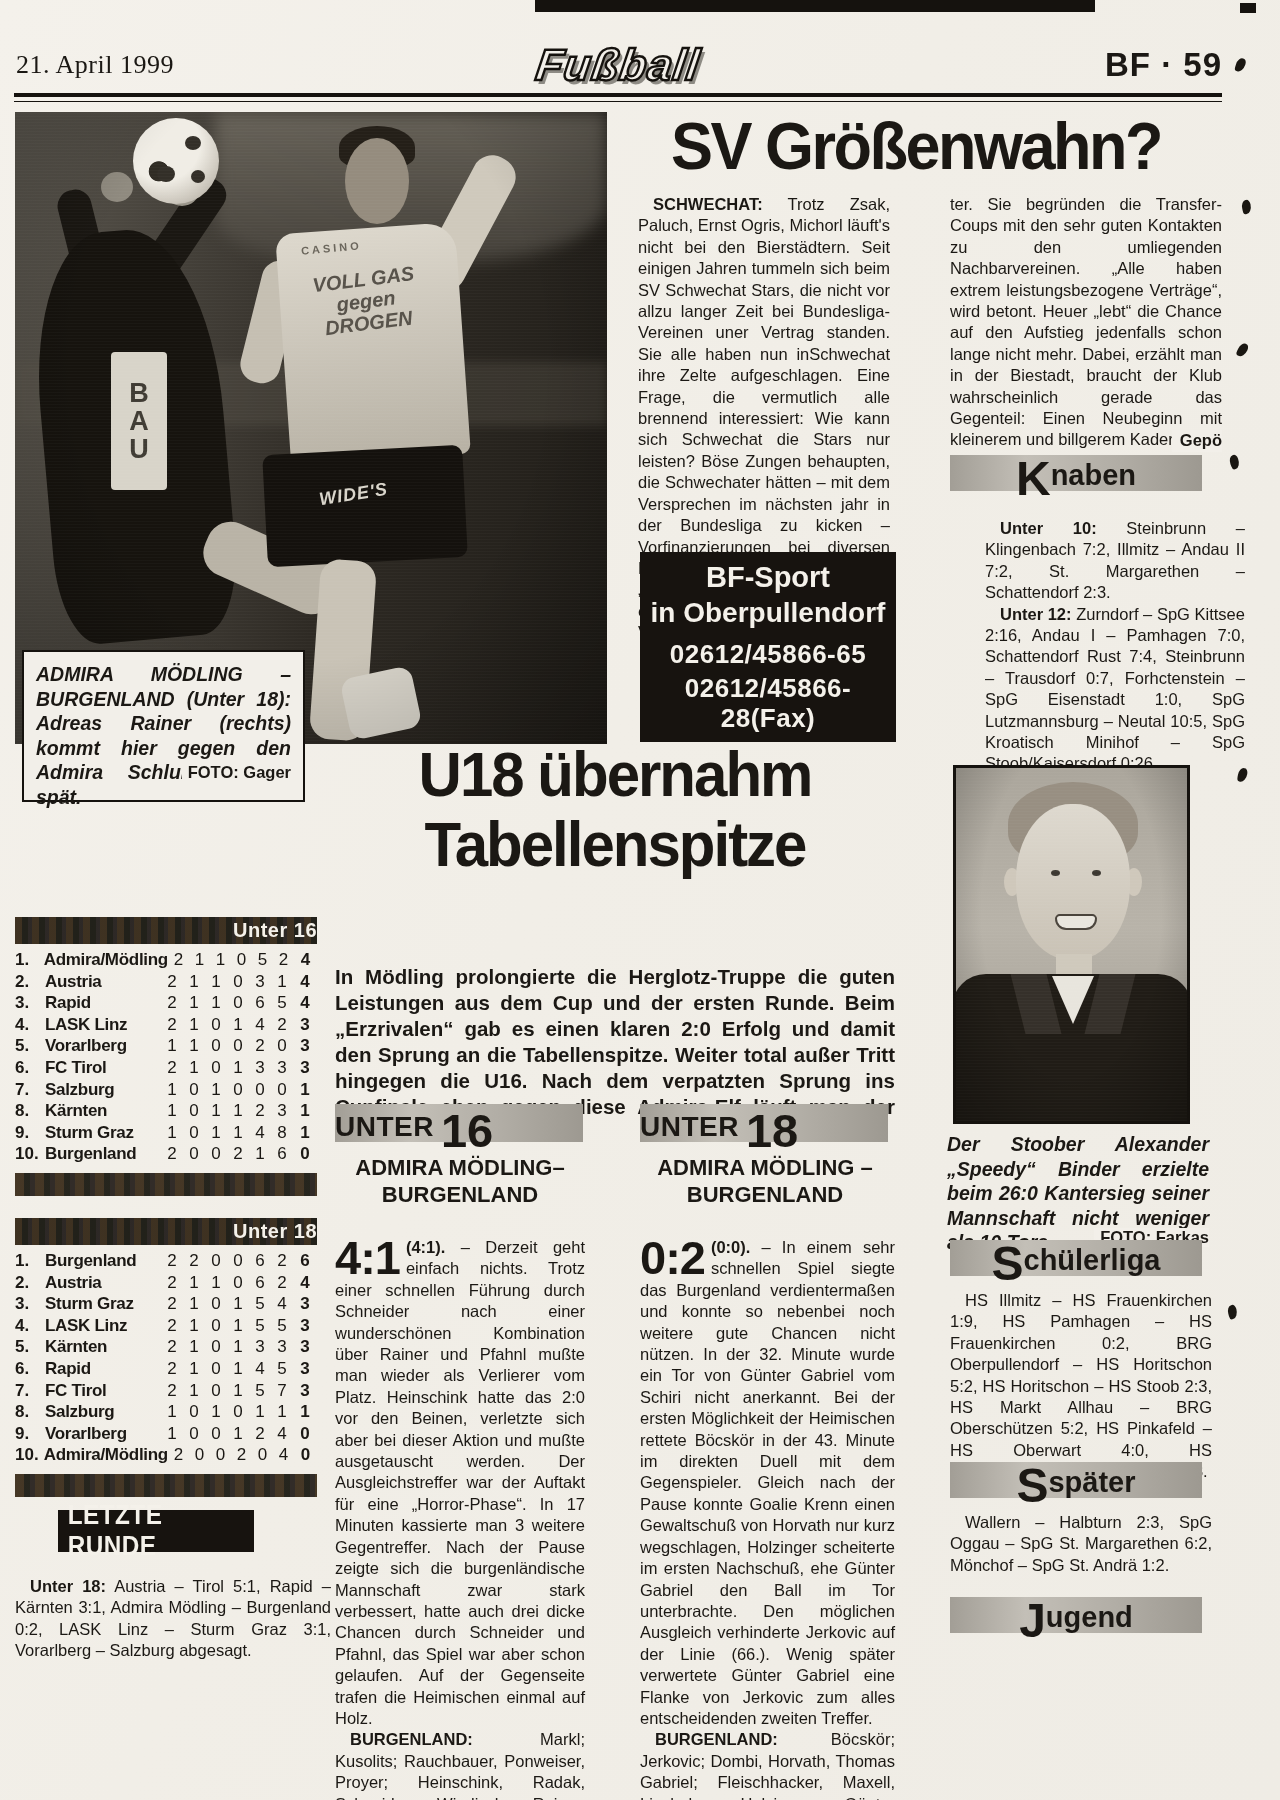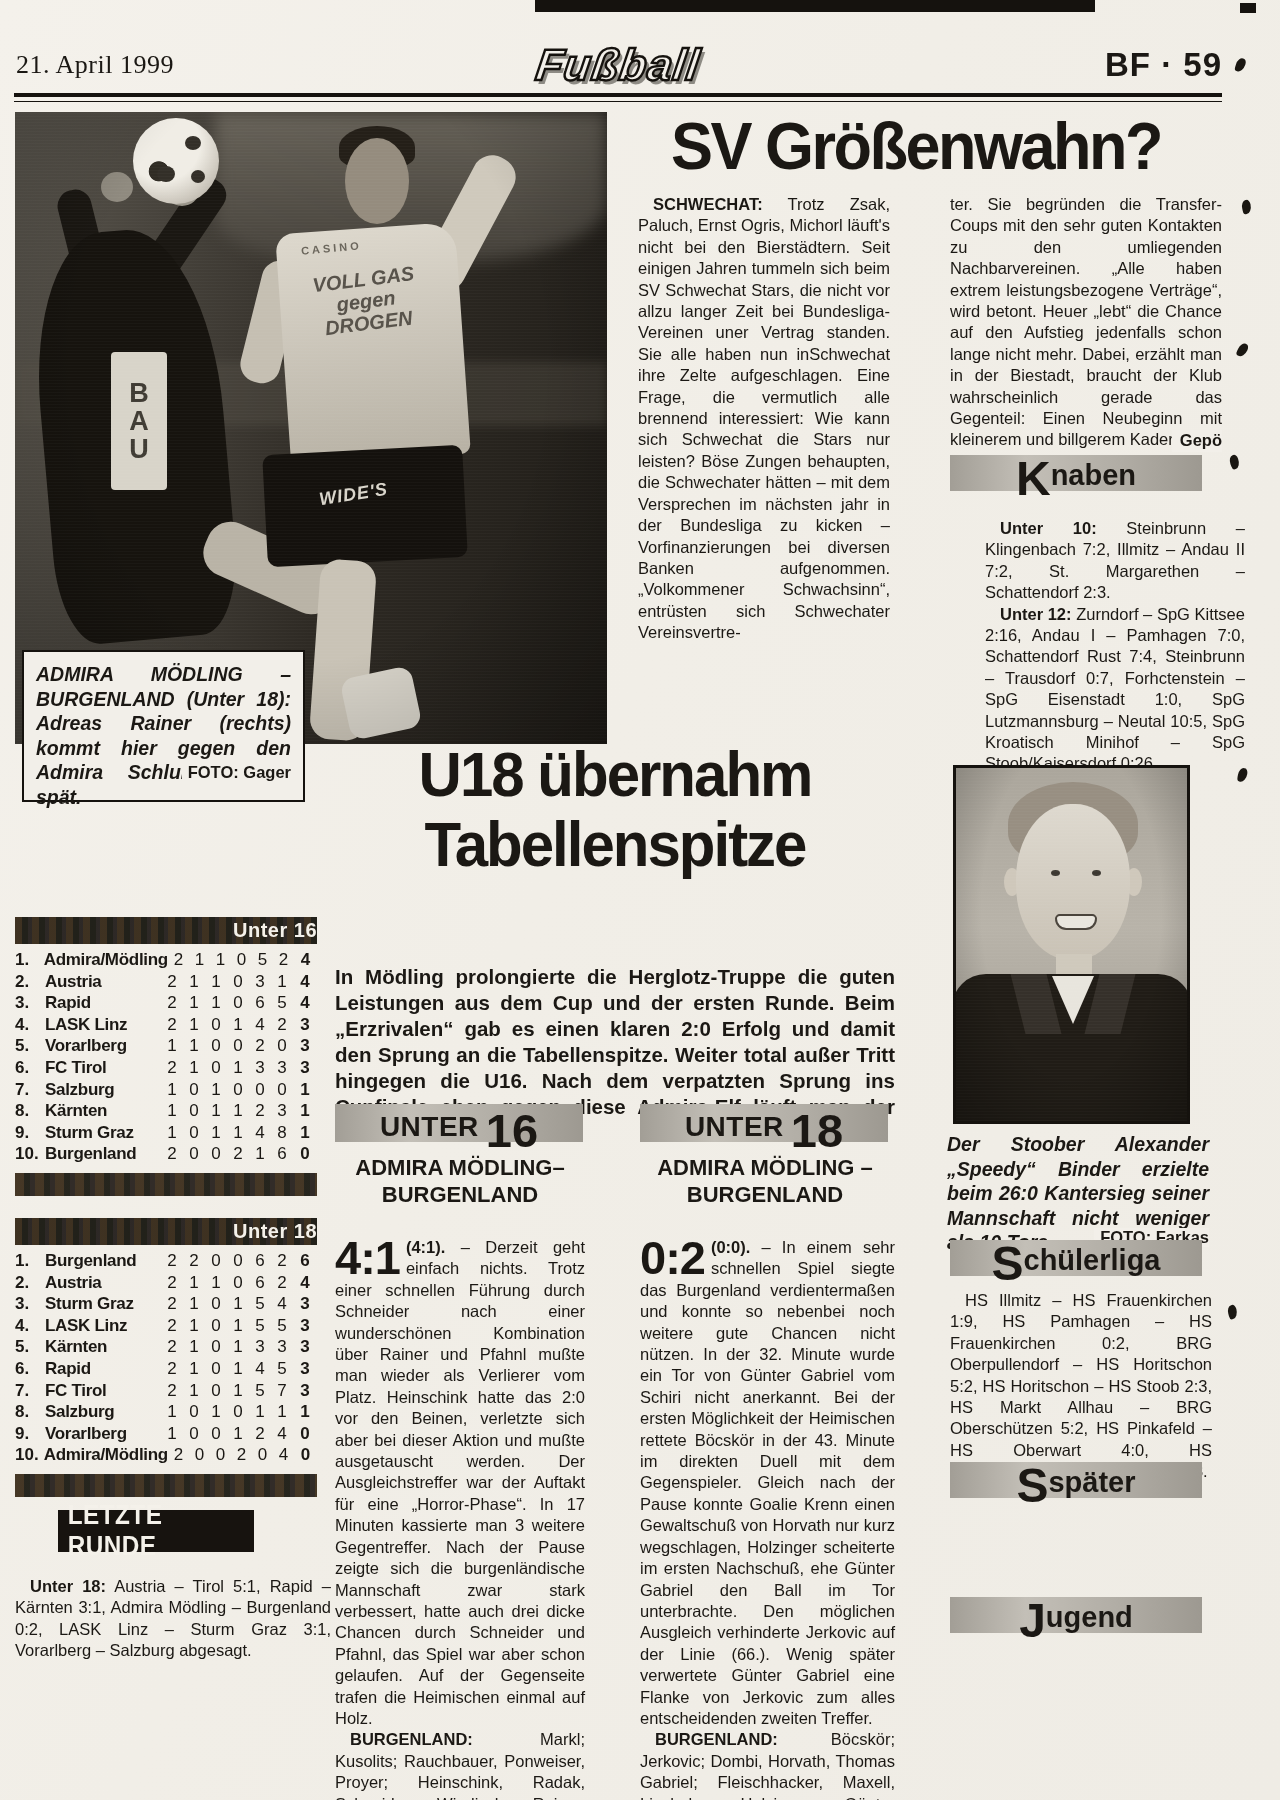--- a/index.html
+++ b/index.html
@@ -97,21 +97,21 @@
   .caption-box{position:absolute;left:22px;top:650px;width:283px;height:152px;background:#f2efe9;
     border:2.5px solid #15120e;z-index:5;padding:10px 12px;box-sizing:border-box;}
   .cap-txt{font:800 italic 19.5px/24.5px "Liberation Sans",sans-serif;text-align:justify;position:relative;height:100%;}
   .cap-credit{position:absolute;right:0;bottom:8px;font:800 16.5px "Liberation Sans",sans-serif;font-style:normal;background:#f2efe9;padding-left:6px;}
   .caption-free{position:absolute;left:947px;top:1132px;width:262px;}
   .caption-free .cap-txt{height:auto;min-height:96px;}
   
   .headline-u18{position:absolute;left:335px;top:744px;width:560px;margin:0;text-align:center;
     font:800 60px/66px "Liberation Sans",sans-serif;letter-spacing:-2px;transform:scaleY(1.06);}
   .intro{position:absolute;left:335px;top:964px;width:560px;font:800 20.5px/26px "Liberation Sans",sans-serif;text-align:justify;}
-  .ubar{position:absolute;top:1104px;width:248px;height:38px;display:flex;justify-content:center;align-items:flex-end;
+  .ubar{position:absolute;top:1104px;width:248px;height:38px;display:flex;align-items:flex-end;
     background:linear-gradient(90deg,#a29e96,#c3bfb7 30%,#b2aea6 65%,#9d9991);}
   .ubar .lbl{font:800 28px/30px "Liberation Sans",sans-serif;letter-spacing:.5px;margin-right:7px;}
   .ubar .num{font:800 47px/30px "Liberation Sans",sans-serif;position:relative;top:4px;}
   .subt{position:absolute;top:1154px;width:250px;text-align:center;font:800 22px/27px "Liberation Sans",sans-serif;margin:0;}
   .report{position:absolute;top:1237px;}
   .report .score{float:left;font:800 47px/40px "Liberation Sans",sans-serif;letter-spacing:-1px;margin:1px 6px 0 0;}
   .report .half{font-weight:800;}
   .report p.first{text-indent:0;}
   
   .tbl{position:absolute;left:15px;width:302px;}
@@ -198,20 +198,26 @@
   <div class="leadcol a body-txt">
     <p><b>SCHWECHAT:</b><span> Trotz Zsak, Paluch, Ernst Ogris, Michorl läuft's nicht bei den Bierstädtern. Seit einigen Jahren tummeln sich beim SV Schwechat Stars, die nicht vor allzu langer Zeit bei Bundesliga-Vereinen uner Vertrag standen. Sie alle haben nun inSchwechat ihre Zelte aufgeschlagen. Eine Frage, die vermutlich alle brennend interessiert: Wie kann sich Schwechat die Stars nur leisten? Böse Zungen behaupten, die Schwechater hätten – mit dem Versprechen im nächsten jahr in der Bundesliga zu kicken – Vorfinanzierungen bei diversen Banken aufgenommen. „Volkommener Schwachsinn“, entrüsten sich Schwechater Vereinsvertre-</span></p>
   </div>
   <div class="leadcol b body-txt">
     <div class="wrap">
       <p style="text-indent:0;"><span>ter. Sie begründen die Transfer-Coups mit den sehr guten Kontakten zu den umliegenden Nachbarvereinen. „Alle haben extrem leistungsbezogene Verträge“, wird betont. Heuer „lebt“ die Chance auf den Aufstieg jedenfalls schon lange nicht mehr. Dabei, erzählt man in der Biestadt, braucht der Klub wahrscheinlich gerade das Gegenteil: Einen Neubeginn mit kleinerem und billgerem Kader....</span></p>
       <span class="byline">Gepö</span>
     </div>
   </div>
 
+  <div class="bfsport">
+    <span class="l1">BF-Sport</span>
+    <span class="l2">in Oberpullendorf</span>
+    <span class="ln">02612/45866-65</span>
+    <span class="ln">02612/45866-28(Fax)</span>
+  </div>
 
   <div class="sechead" style="left:950px;top:455px;width:252px;">
     <span class="initial">K</span>
       <span class="rest">naben</span>
   </div>
   <div class="kn-text body-txt">
     <p><b>Unter 10:</b><span> Steinbrunn – Klingenbach 7:2, Illmitz – Andau II 7:2, St. Margarethen – Schattendorf 2:3.</span></p>
     <p><b>Unter 12:</b><span> Zurndorf – SpG Kittsee 2:16, Andau I – Pamhagen 7:0, Schattendorf Rust 7:4, Steinbrunn – Trausdorf 0:7, Forhctenstein – SpG Eisenstadt 1:0, SpG Lutzmannsburg – Neutal 10:5, SpG Kroatisch Minihof – SpG Stoob/Kaisersdorf 0:26.</span></p>
   </div>
 
@@ -240,20 +246,23 @@
     <span class="initial">S</span>
       <span class="rest">chülerliga</span>
   </div>
   <div class="txt-schuelerliga body-txt">
     <p>HS Illmitz – HS Frauenkirchen 1:9, HS Pamhagen – HS Frauenkirchen 0:2, BRG Oberpullendorf – HS Horitschon 5:2, HS Horitschon – HS Stoob 2:3, HS Markt Allhau – BRG Oberschützen 5:2, HS Pinkafeld – HS Oberwart 4:0, HS Großpetersdorf – HS Oberwart 4:3.</p>
   </div>
   <div class="sechead" style="left:950px;top:1462px;width:252px;">
     <span class="initial">S</span>
       <span class="rest">später</span>
   </div>
+  <div class="txt-schueler body-txt">
+    <p>Wallern – Halbturn 2:3, SpG Oggau – SpG St. Margarethen 6:2, Mönchof – SpG St. Andrä 1:2.</p>
+  </div>
   <div class="sechead" style="left:950px;top:1597px;width:252px;">
     <span class="initial">J</span>
       <span class="rest">ugend</span>
   </div>
 
   <h2 class="headline-u18">
     <span>U18 übernahm</span><br>
     <span>Tabellenspitze</span>
   </h2>
   <div class="intro">In Mödling prolongierte die Herglotz-Truppe die guten Leistungen aus dem Cup und der ersten Runde. Beim „Erzrivalen“ gab es einen klaren 2:0 Erfolg und damit den Sprung an die Tabellenspitze. Weiter total außer Tritt hingegen die U16. Nach dem verpatzten Sprung ins Cupfinale eben gegen diese Admira-Elf läuft man der Form nach.</div>

